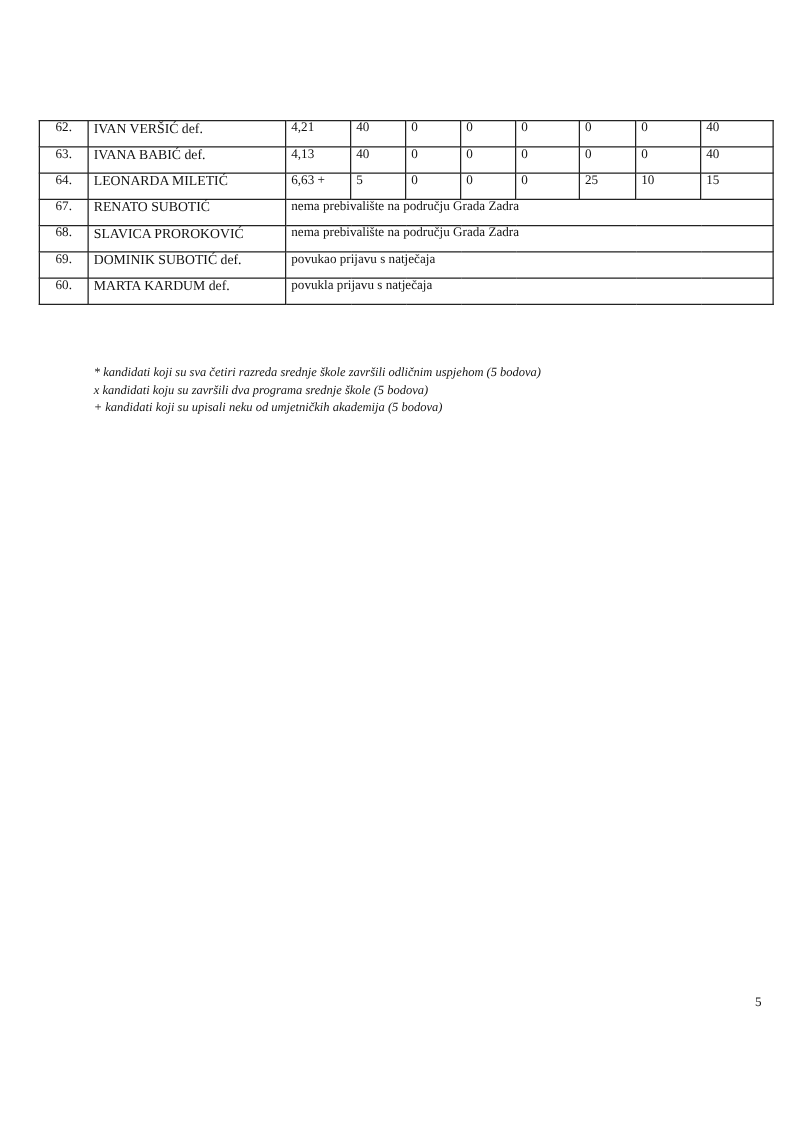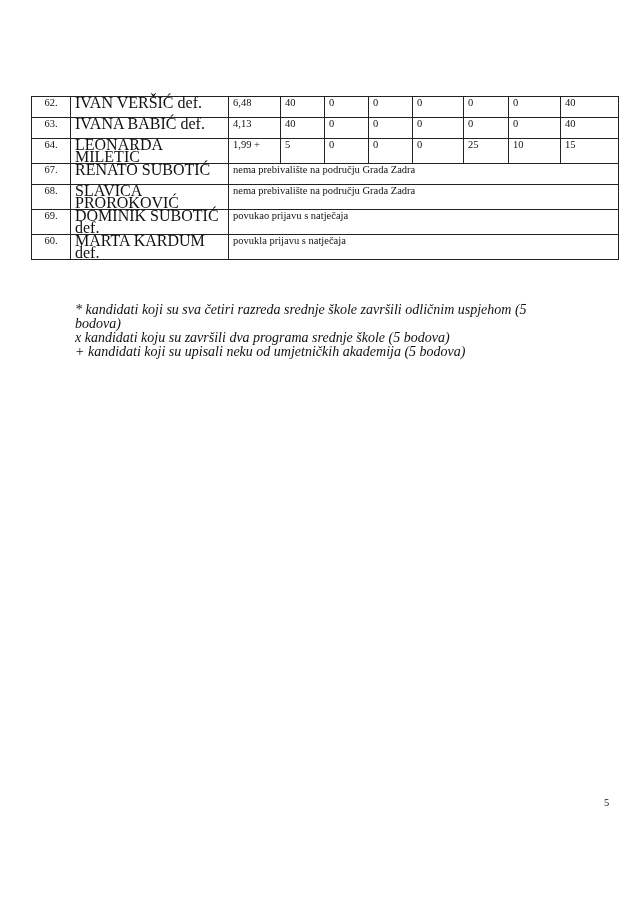--- a/index.html
+++ b/index.html
@@ -4,24 +4,24 @@
 <style>
   html, body { margin: 0; padding: 0; background: #ffffff; }
   body { width: 636px; height: 900px; position: relative; overflow: hidden;
          font-family: "Liberation Serif", "DejaVu Serif", serif; color: #111; }
   .page { position: absolute; left: 0; top: 0; width: 548px; height: 900px; background: #fff; text-decoration: underline; }
   table.results { position: absolute; left: 31px; top: 96px; border-collapse: collapse;
                   table-layout: fixed; width: 587px; font-size: 10.5px; }
   table.results td { border: 1px solid #222; padding: 0 4px; vertical-align: top; height: 20px;
                      line-height: 12px; }
   td.num { text-align: center; vertical-align: middle; padding-top: 2px; }
-  td.name { vertical-align: bottom; padding-bottom: 1px; font-size: 16px; }
+  td.name { vertical-align: bottom; padding-bottom: 1px; font-size: 11px; }
   td.val { padding-top: 2px; }
   td.remark { padding-top: 2px; }
-  .notes { position: absolute; left: 75px; top: 303px; font-size: 14px; line-height: 14px; }
+  .notes { position: absolute; left: 75px; top: 292px; font-size: 10px; line-height: 14px; }
   .notes .it { font-style: italic; }
   .notes .bold { font-weight: bold; }
   .page-number { position: absolute; left: 604px; top: 797px; font-size: 10.5px; }
 </style>
 </head>
 <body>
 
 <div class="page">
   <table class="results">
     <colgroup>
@@ -33,21 +33,21 @@
         <col style="width:44px">
       <col style="width:51px">
         <col style="width:45px">
         <col style="width:52px">
         <col style="width:58px">
     </colgroup>
     <tbody id="tbody">
         <tr>
           <td class="num">62.</td>
           <td class="name">IVAN VERŠIĆ def.</td>
-          <td class="val">6,48</td>
+          <td class="val">4,21</td>
           <td class="val">40</td>
           <td class="val">0</td>
           <td class="val">0</td>
           <td class="val">0</td>
           <td class="val">0</td>
           <td class="val">0</td>
           <td class="val">40</td>
         </tr>
         <tr>
           <td class="num">63.</td>
@@ -57,21 +57,21 @@
           <td class="val">0</td>
           <td class="val">0</td>
           <td class="val">0</td>
           <td class="val">0</td>
           <td class="val">0</td>
           <td class="val">40</td>
         </tr>
         <tr>
           <td class="num">64.</td>
           <td class="name">LEONARDA MILETIĆ</td>
-          <td class="val">1,99 +</td>
+          <td class="val">6,63 +</td>
           <td class="val">5</td>
           <td class="val">0</td>
           <td class="val">0</td>
           <td class="val">0</td>
           <td class="val">25</td>
           <td class="val">10</td>
           <td class="val">15</td>
         </tr>
         <tr>
           <td class="num">67.</td>

